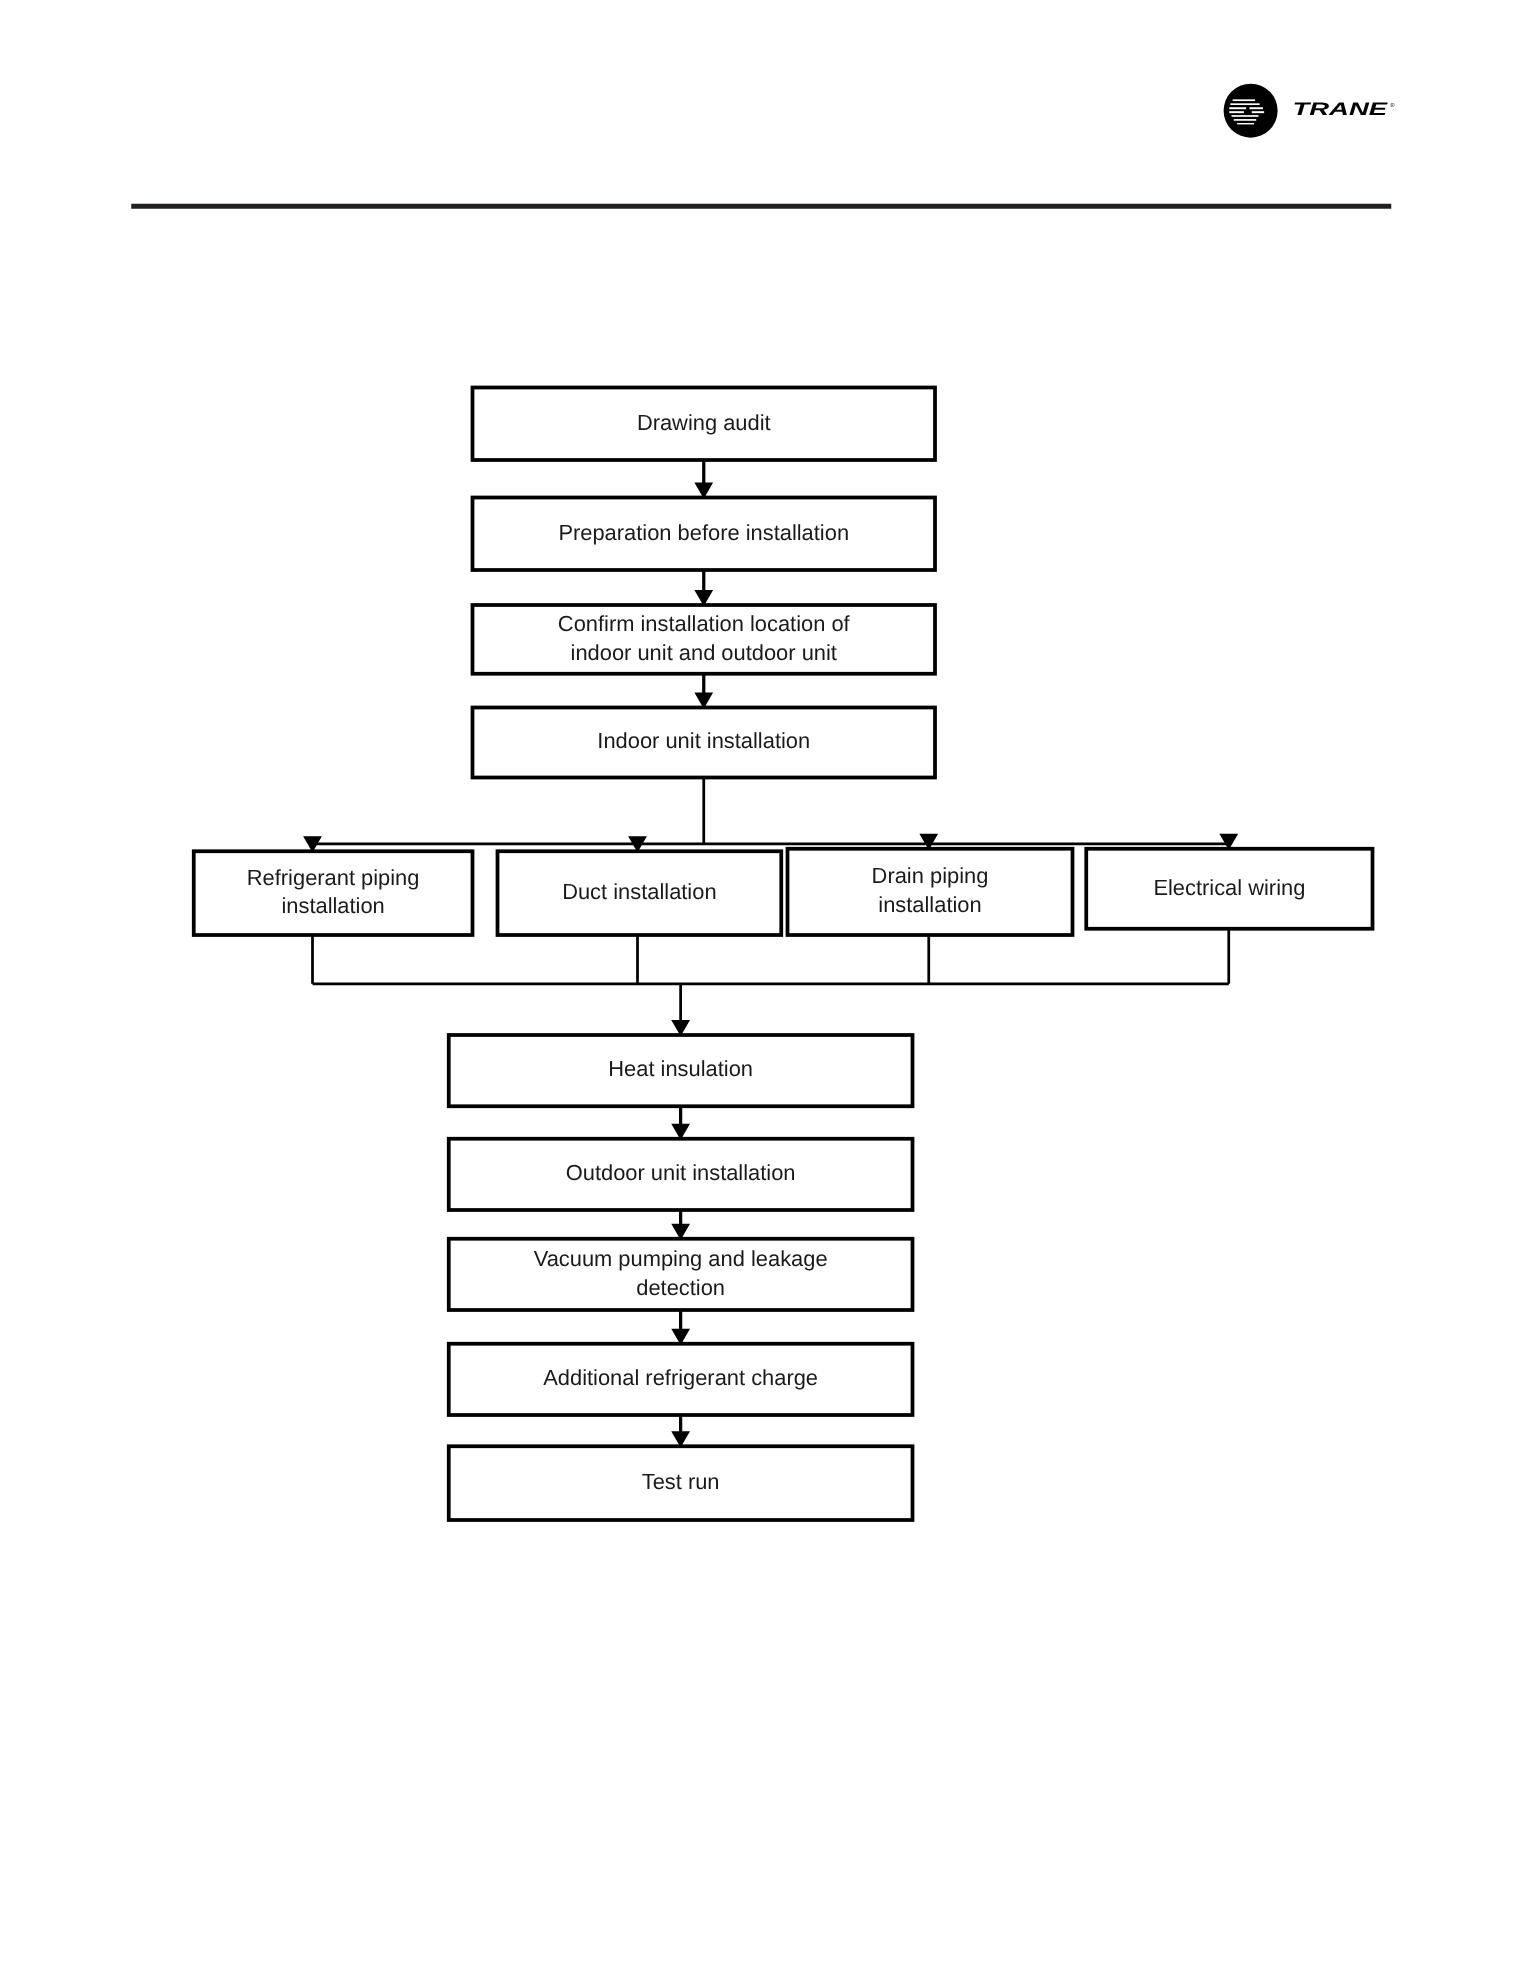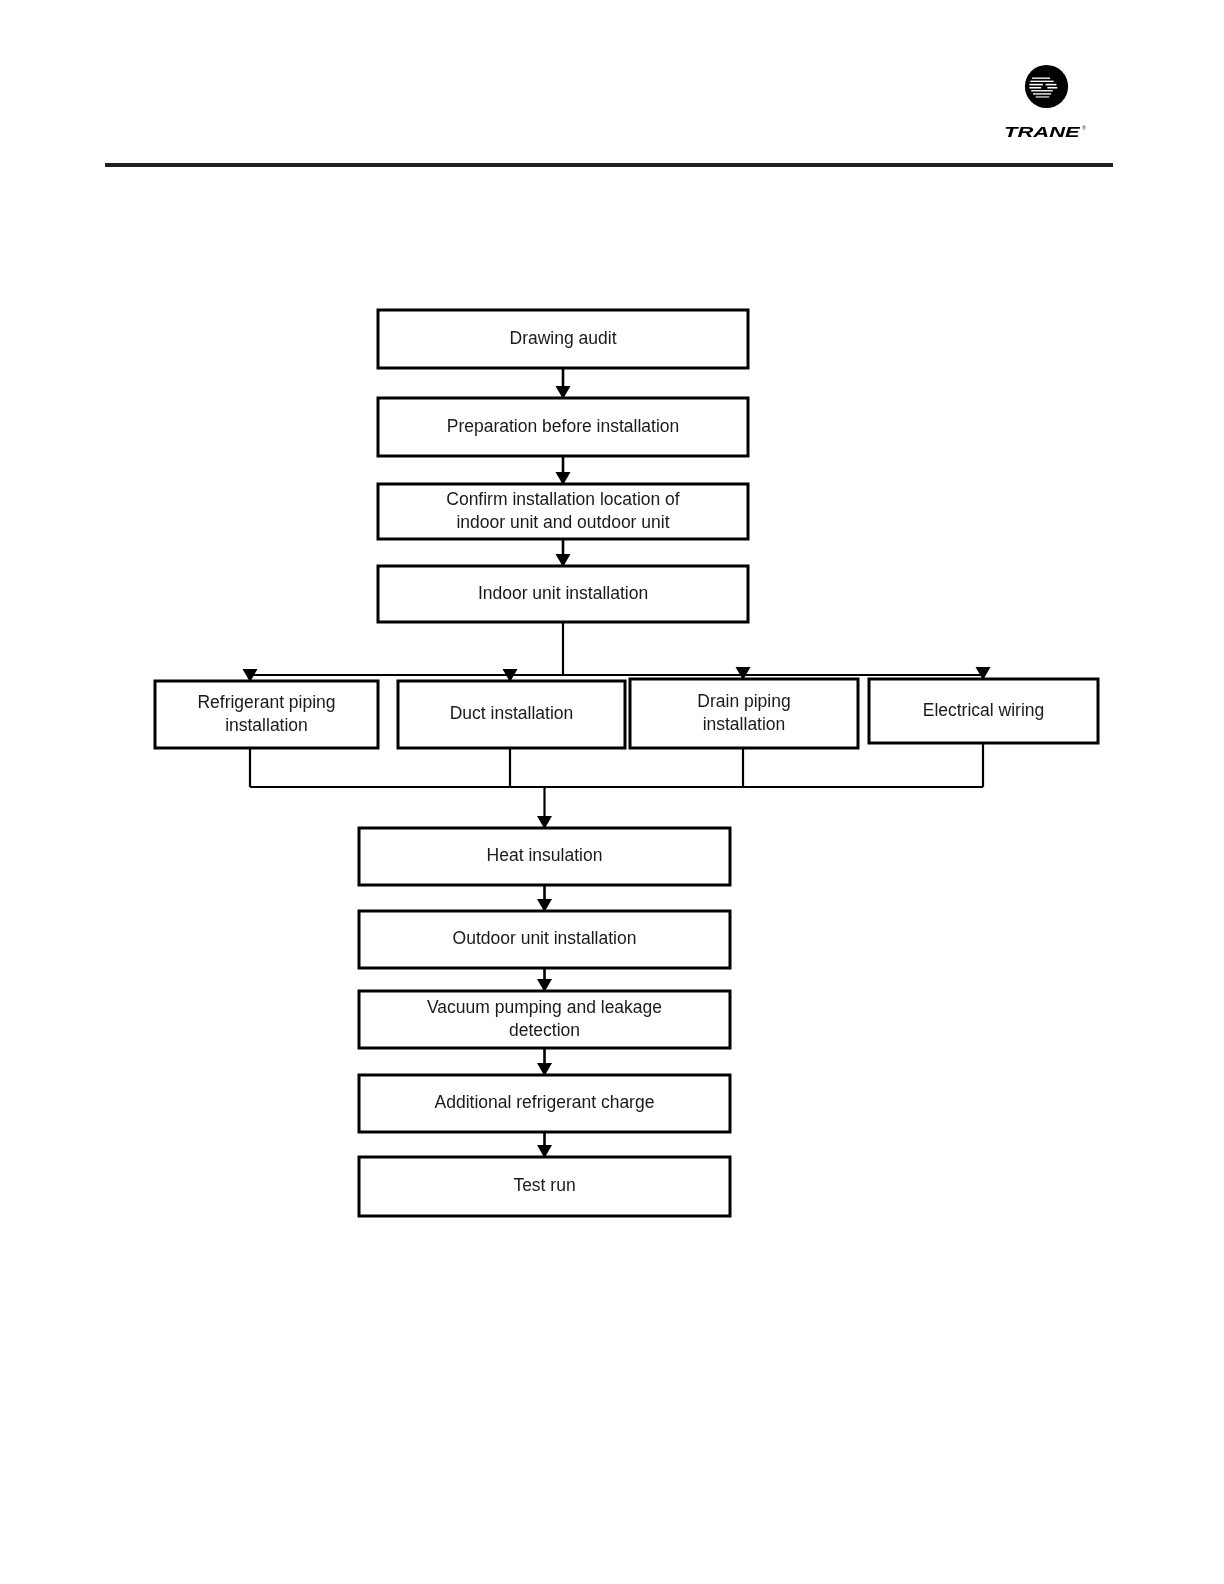--- a/index.html
+++ b/index.html
@@ -24,21 +24,20 @@
   
   .brand-logo {
     position: absolute;
     top: 64px;
     left: 978px;
     width: 136px;
     height: 48px;
     display: flex;
     align-items: center;
     gap: 11px;
-    flex-direction: column;
   }
   .brand-mark {
     width: 45px;
     height: 45px;
     flex: 0 0 45px;
   }
   .brand-word {
     height: 26px;
     flex: 0 0 auto;
   }

